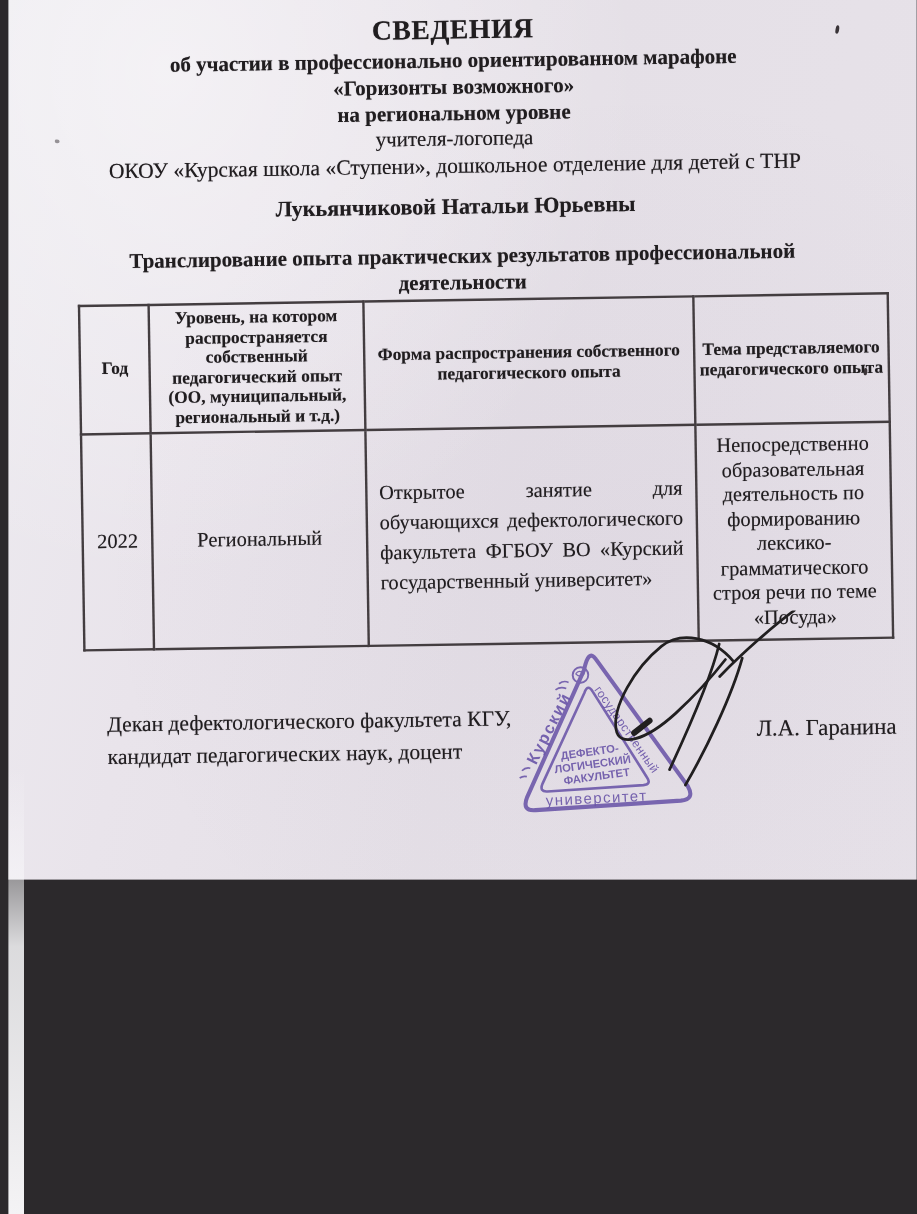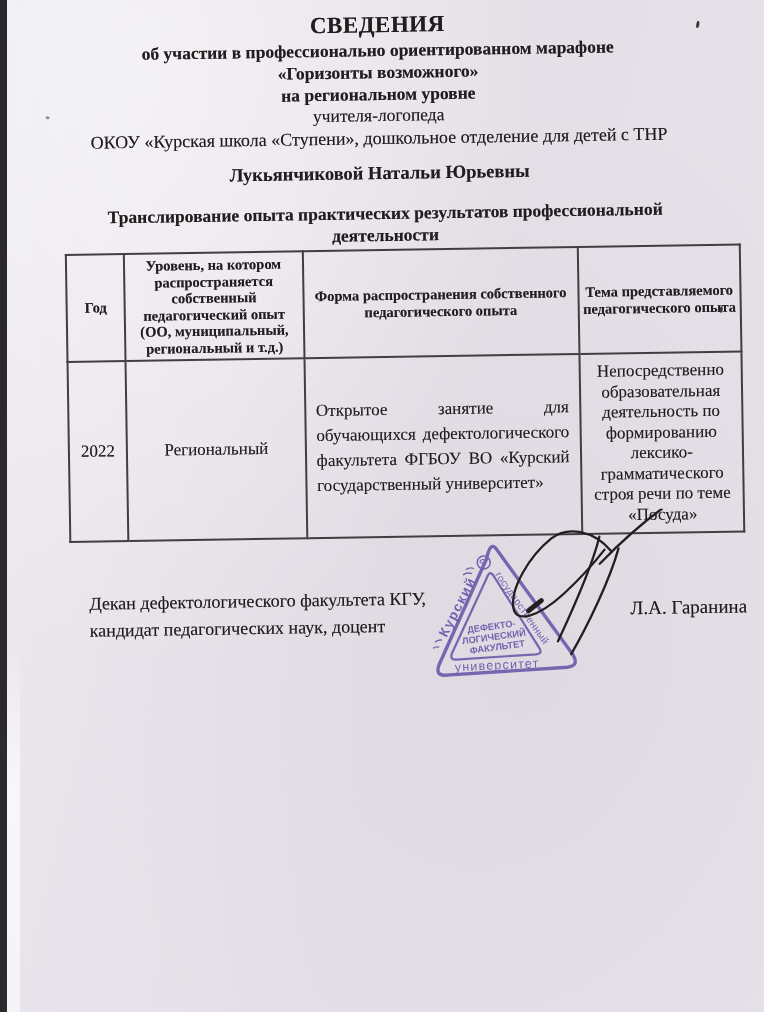--- a/index.html
+++ b/index.html
@@ -2,21 +2,21 @@
 <html><head>
 <meta charset="utf-8">
 <style>
   html,body{margin:0;padding:0;}
   body{
     width:764px;height:1012px;overflow:hidden;
     background:#2c292c;
     font-family:"Liberation Serif","DejaVu Serif",serif;
   }
   .page{
-    position:relative;width:764px;height:1012px;
+    position:relative;width:764px;height:733px;
     background:
       radial-gradient(ellipse at 18% 8%, rgba(255,255,255,.45), rgba(255,255,255,0) 45%),
       radial-gradient(ellipse at 70% 65%, rgba(120,95,140,.06), rgba(120,95,140,0) 60%),
       linear-gradient(103deg,#edebf0 0%,#e9e4eb 26%,#e5e0e7 55%,#e7e2e9 100%);
   }
   .edge-left{position:absolute;left:0;top:0;width:7px;height:1012px;background:#2c292c;}
   .edge-sheen{position:absolute;left:7px;top:640px;width:13px;height:372px;
     background:linear-gradient(to bottom,rgba(250,250,252,0),rgba(250,250,252,.85) 40%,#f4f3f5);}
   .content{position:absolute;left:0;top:0;width:764px;height:1012px;
     transform:rotate(-0.9deg);transform-origin:70px 520px;color:#201d1f;}

